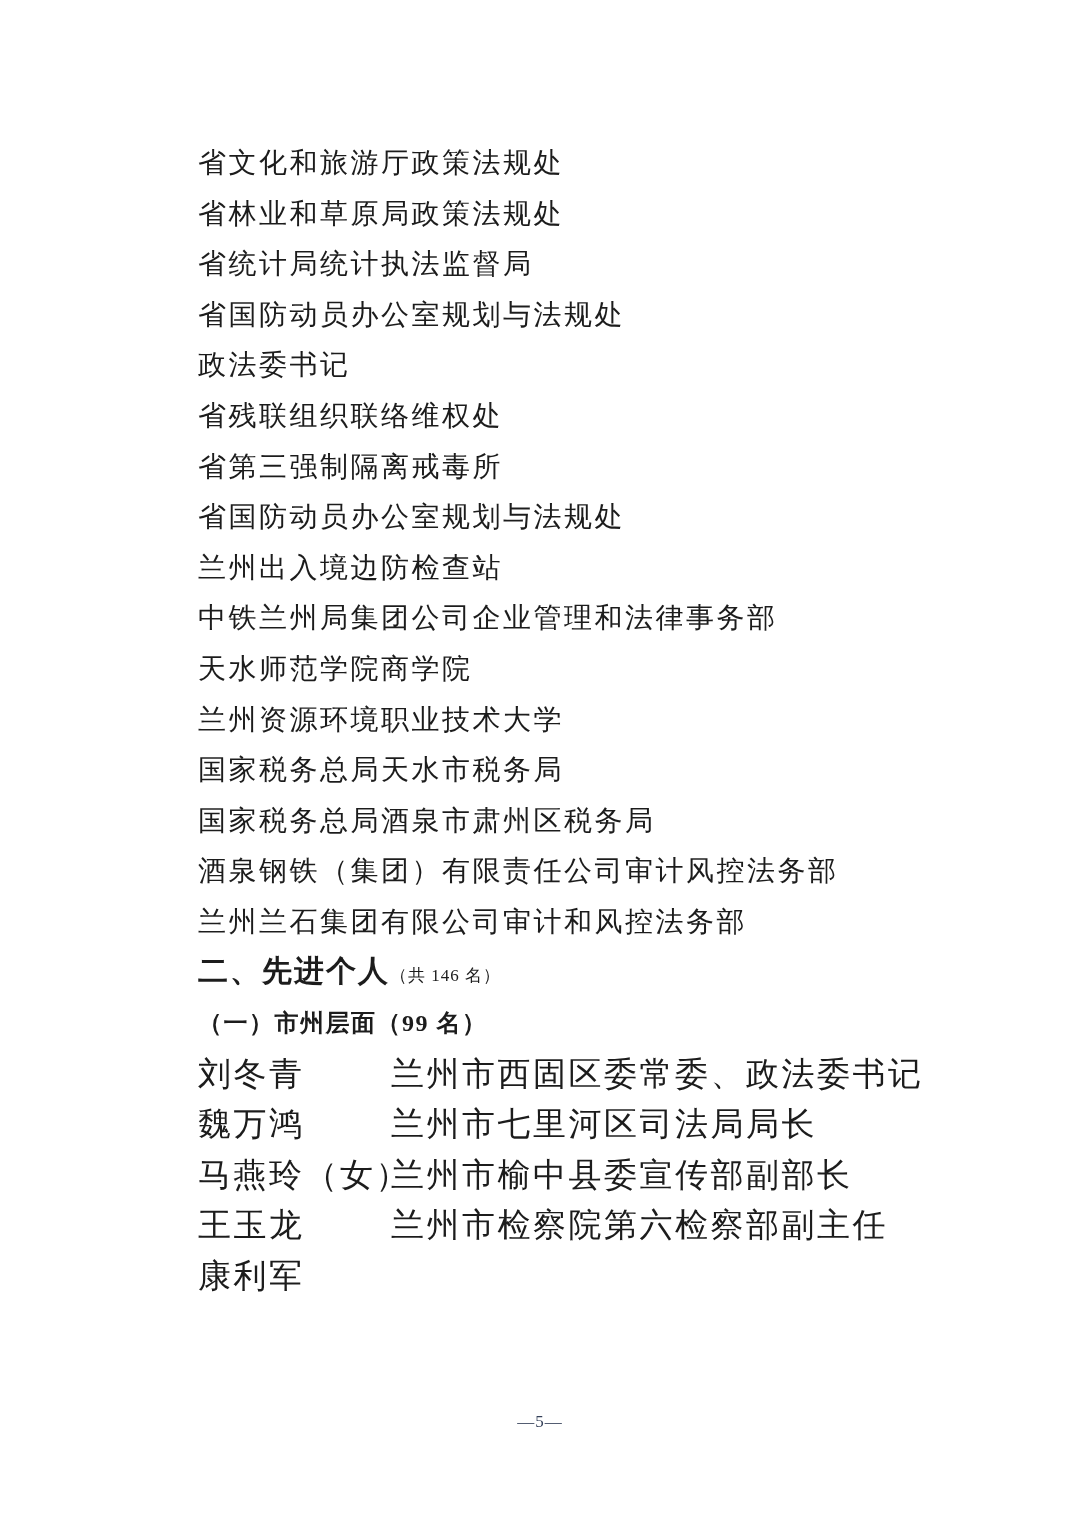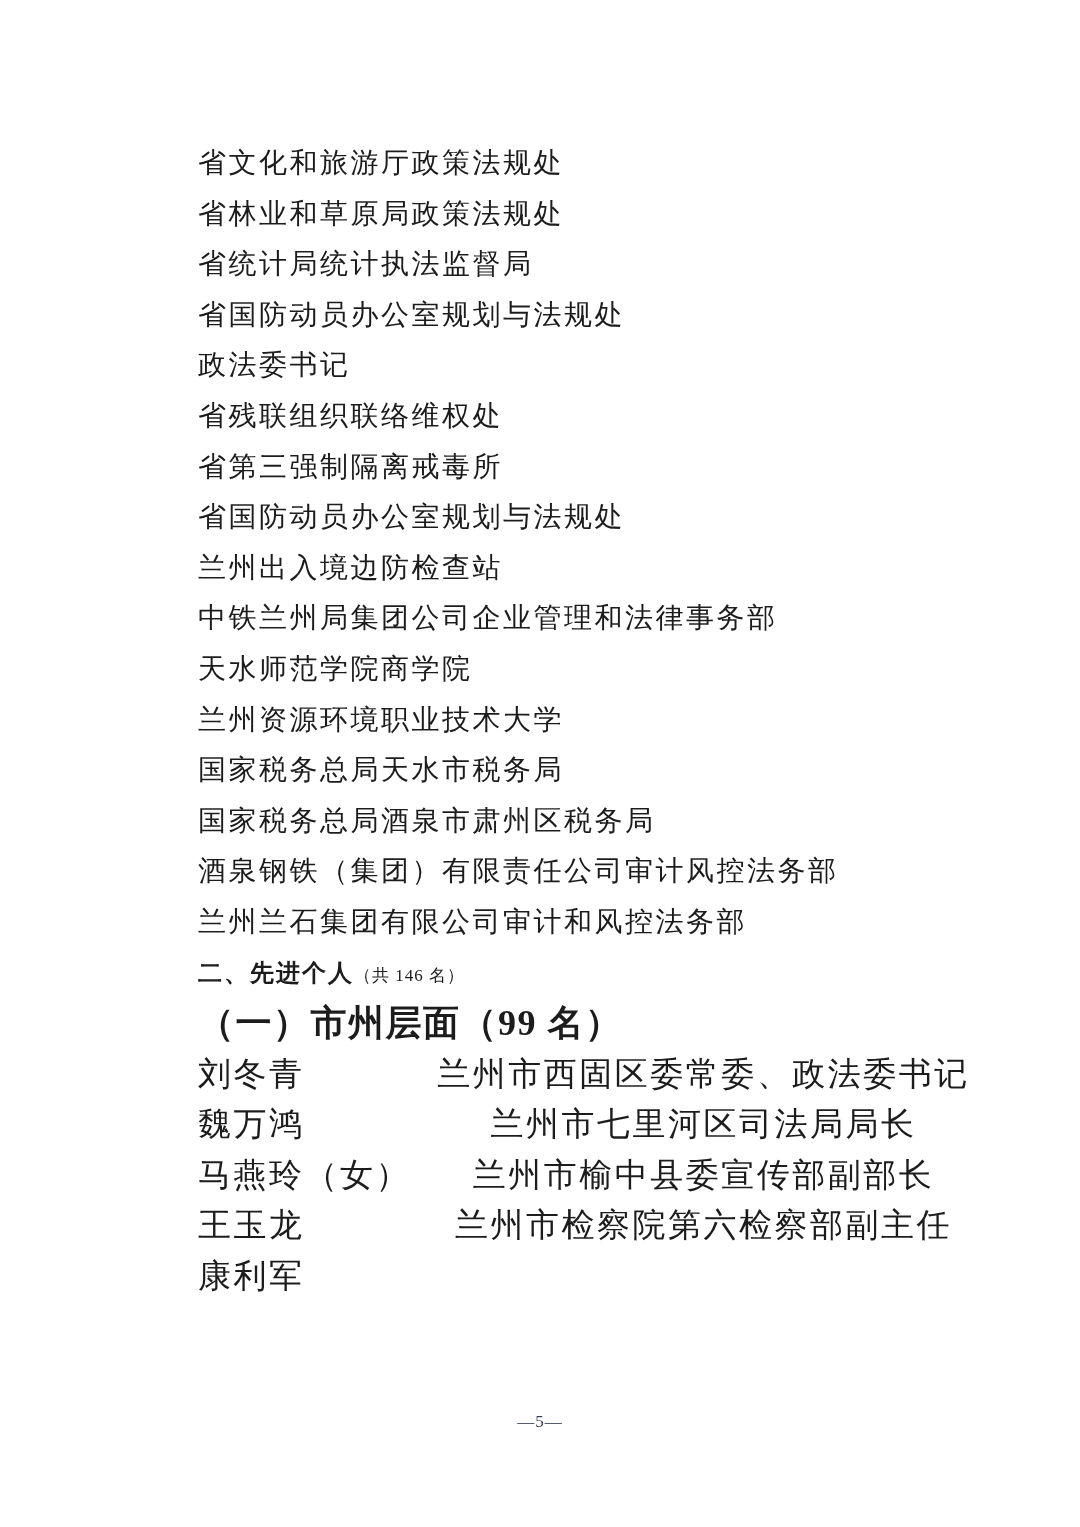--- a/index.html
+++ b/index.html
@@ -29,52 +29,51 @@
     font-size: 28px;
     letter-spacing: 2.5px;
     white-space: nowrap;
   }
   .section-heading {
     height: 50.6px;
     line-height: 50.6px;
     white-space: nowrap;
   }
   .section-heading .heading-main {
-    font-family: Liberation Sans, sans-serif;
+    font-family: Liberation Mono, monospace;
     font-weight: bold;
-    font-size: 24px;
+    font-size: 30px;
     letter-spacing: 2px;
   }
   .section-heading .heading-note {
     font-size: 17px;
     letter-spacing: 1px;
   }
   .subsection-heading {
     height: 50.6px;
     line-height: 50.6px;
     font-weight: bold;
-    font-size: 36px;
+    font-size: 24px;
     letter-spacing: 1.5px;
     white-space: nowrap;
   }
   .person-row {
     display: flex;
     height: 50.6px;
     line-height: 50.6px;
     font-size: 33px;
     letter-spacing: 2.5px;
     white-space: nowrap;
   }
   .person-name {
     width: 193px;
     flex: 0 0 193px;
   }
   .person-title {
     flex: 1 1 auto;
-    text-align: center;
   }
   .page-footer {
     position: absolute;
     left: 0;
     right: 0;
     top: 1412px;
     text-align: center;
     font-size: 17px;
     letter-spacing: 1px;
     color: #333f58;

